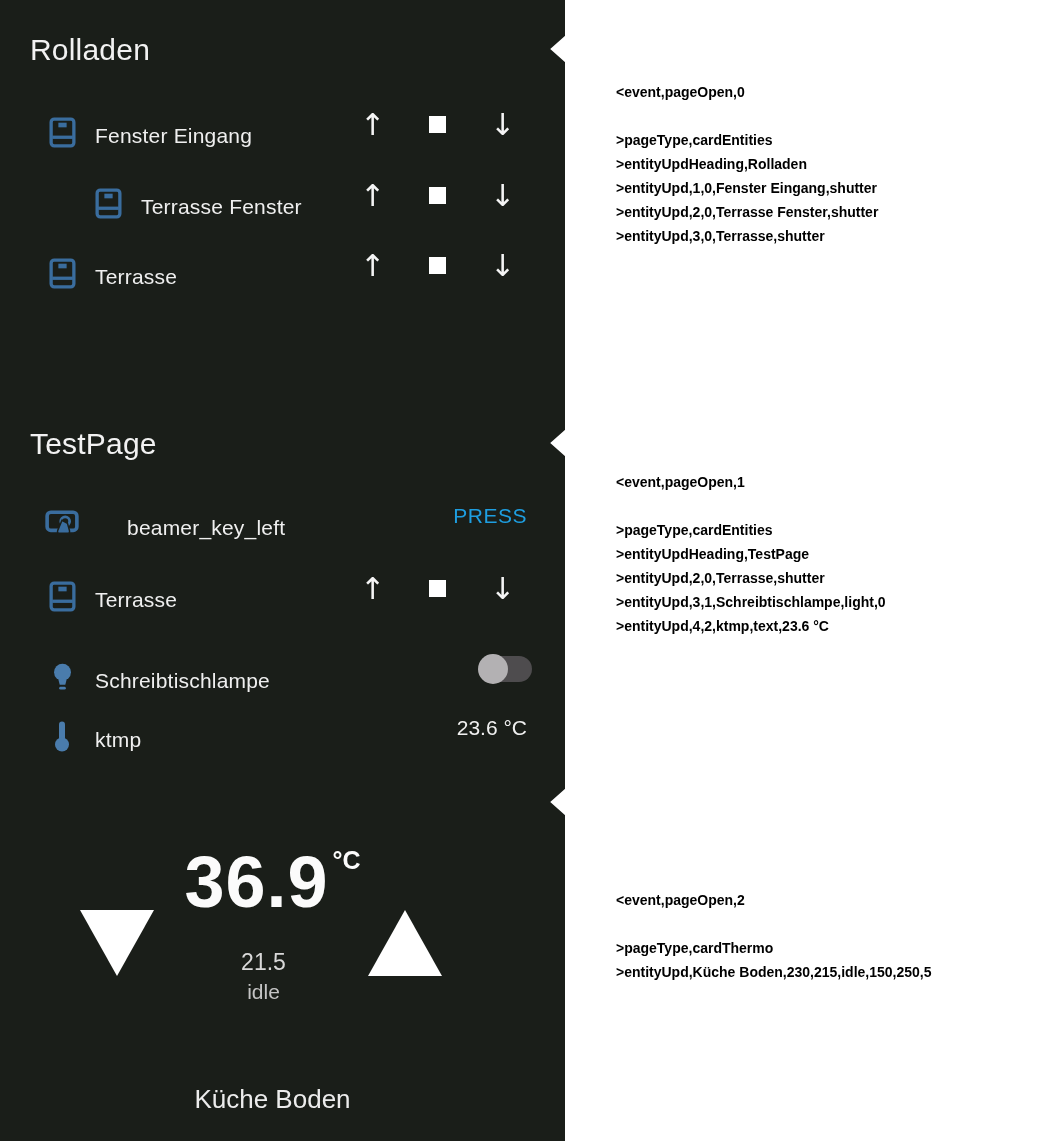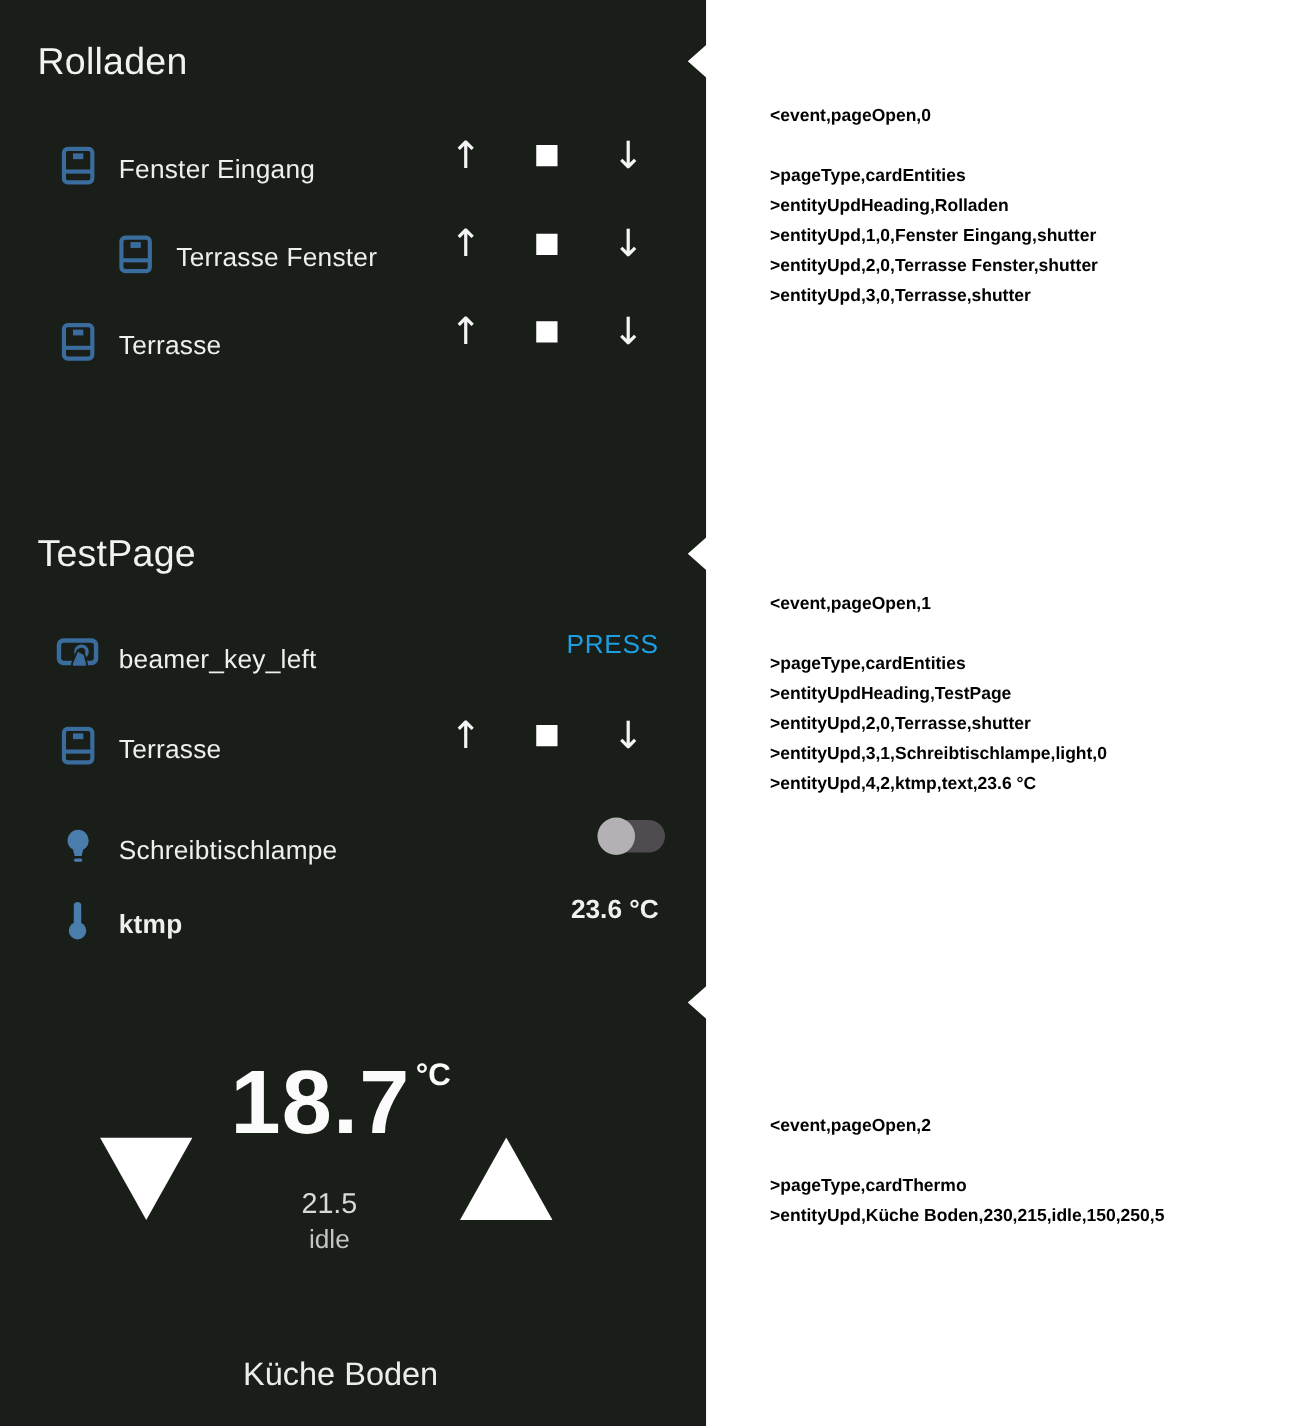--- a/index.html
+++ b/index.html
@@ -146,21 +146,21 @@
             <polygon points="0,18 17,3 17,12 44,12 44,24 17,24 17,33" fill="#ffffff"></polygon>
           </svg>
         </span>
       <span>
           <svg width="42" height="34" viewBox="0 0 44 36">
             <polygon points="44,18 27,3 27,12 0,12 0,24 27,24 27,33" fill="#ffffff"></polygon>
           </svg>
         </span>
     </div>
 
-    <div class="entity-row" style="top:72px;">
+    <div class="entity-row" style="top:72px;gap:32px;">
       <span class="entity-icon">
         <svg width="34" height="32" viewBox="0 0 32 30">
             <rect x="2" y="4" width="28" height="17" rx="3.5" fill="none" stroke="#3a6d9e" stroke-width="3.4"></rect>
             <circle cx="19" cy="12.5" r="4.2" fill="none" stroke="#3a6d9e" stroke-width="2.6"></circle>
             <path d="M16 11.5 l-4 9.5 q-0.9 2.8 1.9 2.8 h7 q2.8 0 2.1 -2.8 l-1.8 -6.5 z" fill="#3a6d9e" stroke="#1a1e19" stroke-width="1.4"></path>
           </svg>
       </span>
       <span class="entity-label">beamer_key_left</span>
       <span class="entity-value press-value">PRESS</span>
     </div>
@@ -194,21 +194,21 @@
             <path d="M7 17 h8 l-1.3 5 h-5.4 z" fill="#4a7cac"></path>
             <rect x="7.8" y="24" width="6.4" height="2.6" rx="1.3" fill="#4a7cac"></rect>
           </svg>
       </span>
       <span class="entity-label">Schreibtischlampe</span>
       <span class="toggle">
           <span class="knob"></span>
         </span>
     </div>
 
-    <div class="entity-row" style="top:284px;font-weight:bold;">
+    <div class="entity-row" style="top:284px;">
       <span class="entity-icon">
         <svg width="16" height="32" viewBox="0 0 16 32">
             <rect x="5" y="1.5" width="6" height="19" rx="3" fill="#4a7cac"></rect>
             <circle cx="8" cy="24.5" r="7" fill="#4a7cac"></circle>
           </svg>
       </span>
       <span class="entity-label">ktmp</span>
       <span class="entity-value text-value">23.6 °C</span>
     </div>
   </section>
@@ -221,21 +221,21 @@
           </svg>
         </span>
       <span>
           <svg width="42" height="34" viewBox="0 0 44 36">
             <polygon points="44,18 27,3 27,12 0,12 0,24 27,24 27,33" fill="#ffffff"></polygon>
           </svg>
         </span>
     </div>
 
     <div class="temp-display">
-      <span class="temp-current">18.7</span>
+      <span class="temp-current">36.9</span>
       <span class="temp-unit">°C</span>
     </div>
 
     <span class="tri-btn tri-down">
       <svg width="74" height="66" viewBox="0 0 74 66">
           <polygon points="0,0 74,0 37,66" fill="#ffffff"></polygon>
         </svg>
     </span>
     <span class="tri-btn tri-up">
       <svg width="74" height="66" viewBox="0 0 74 66">

